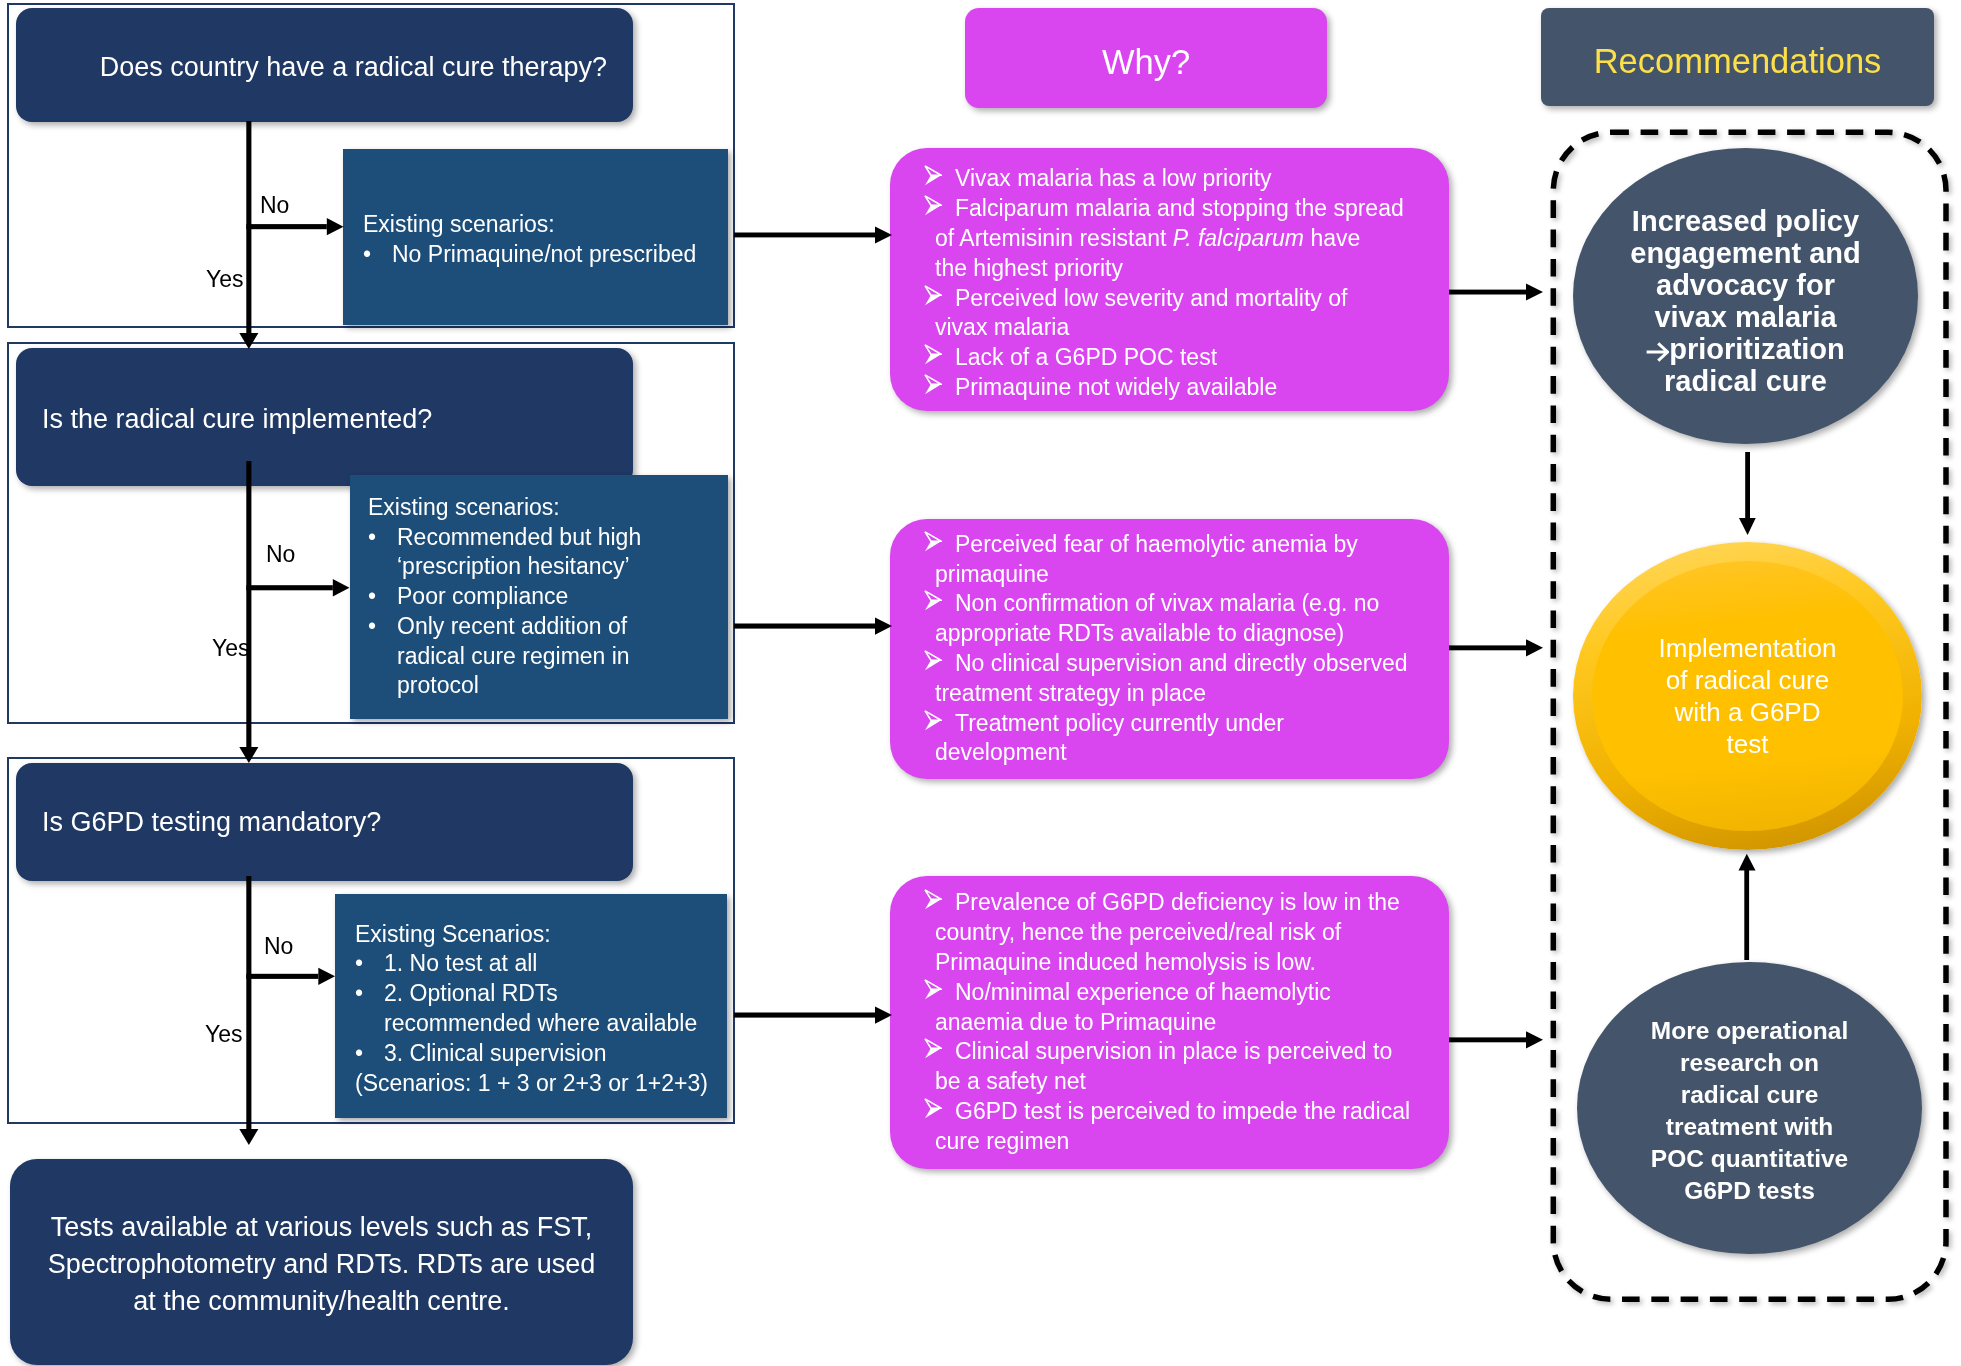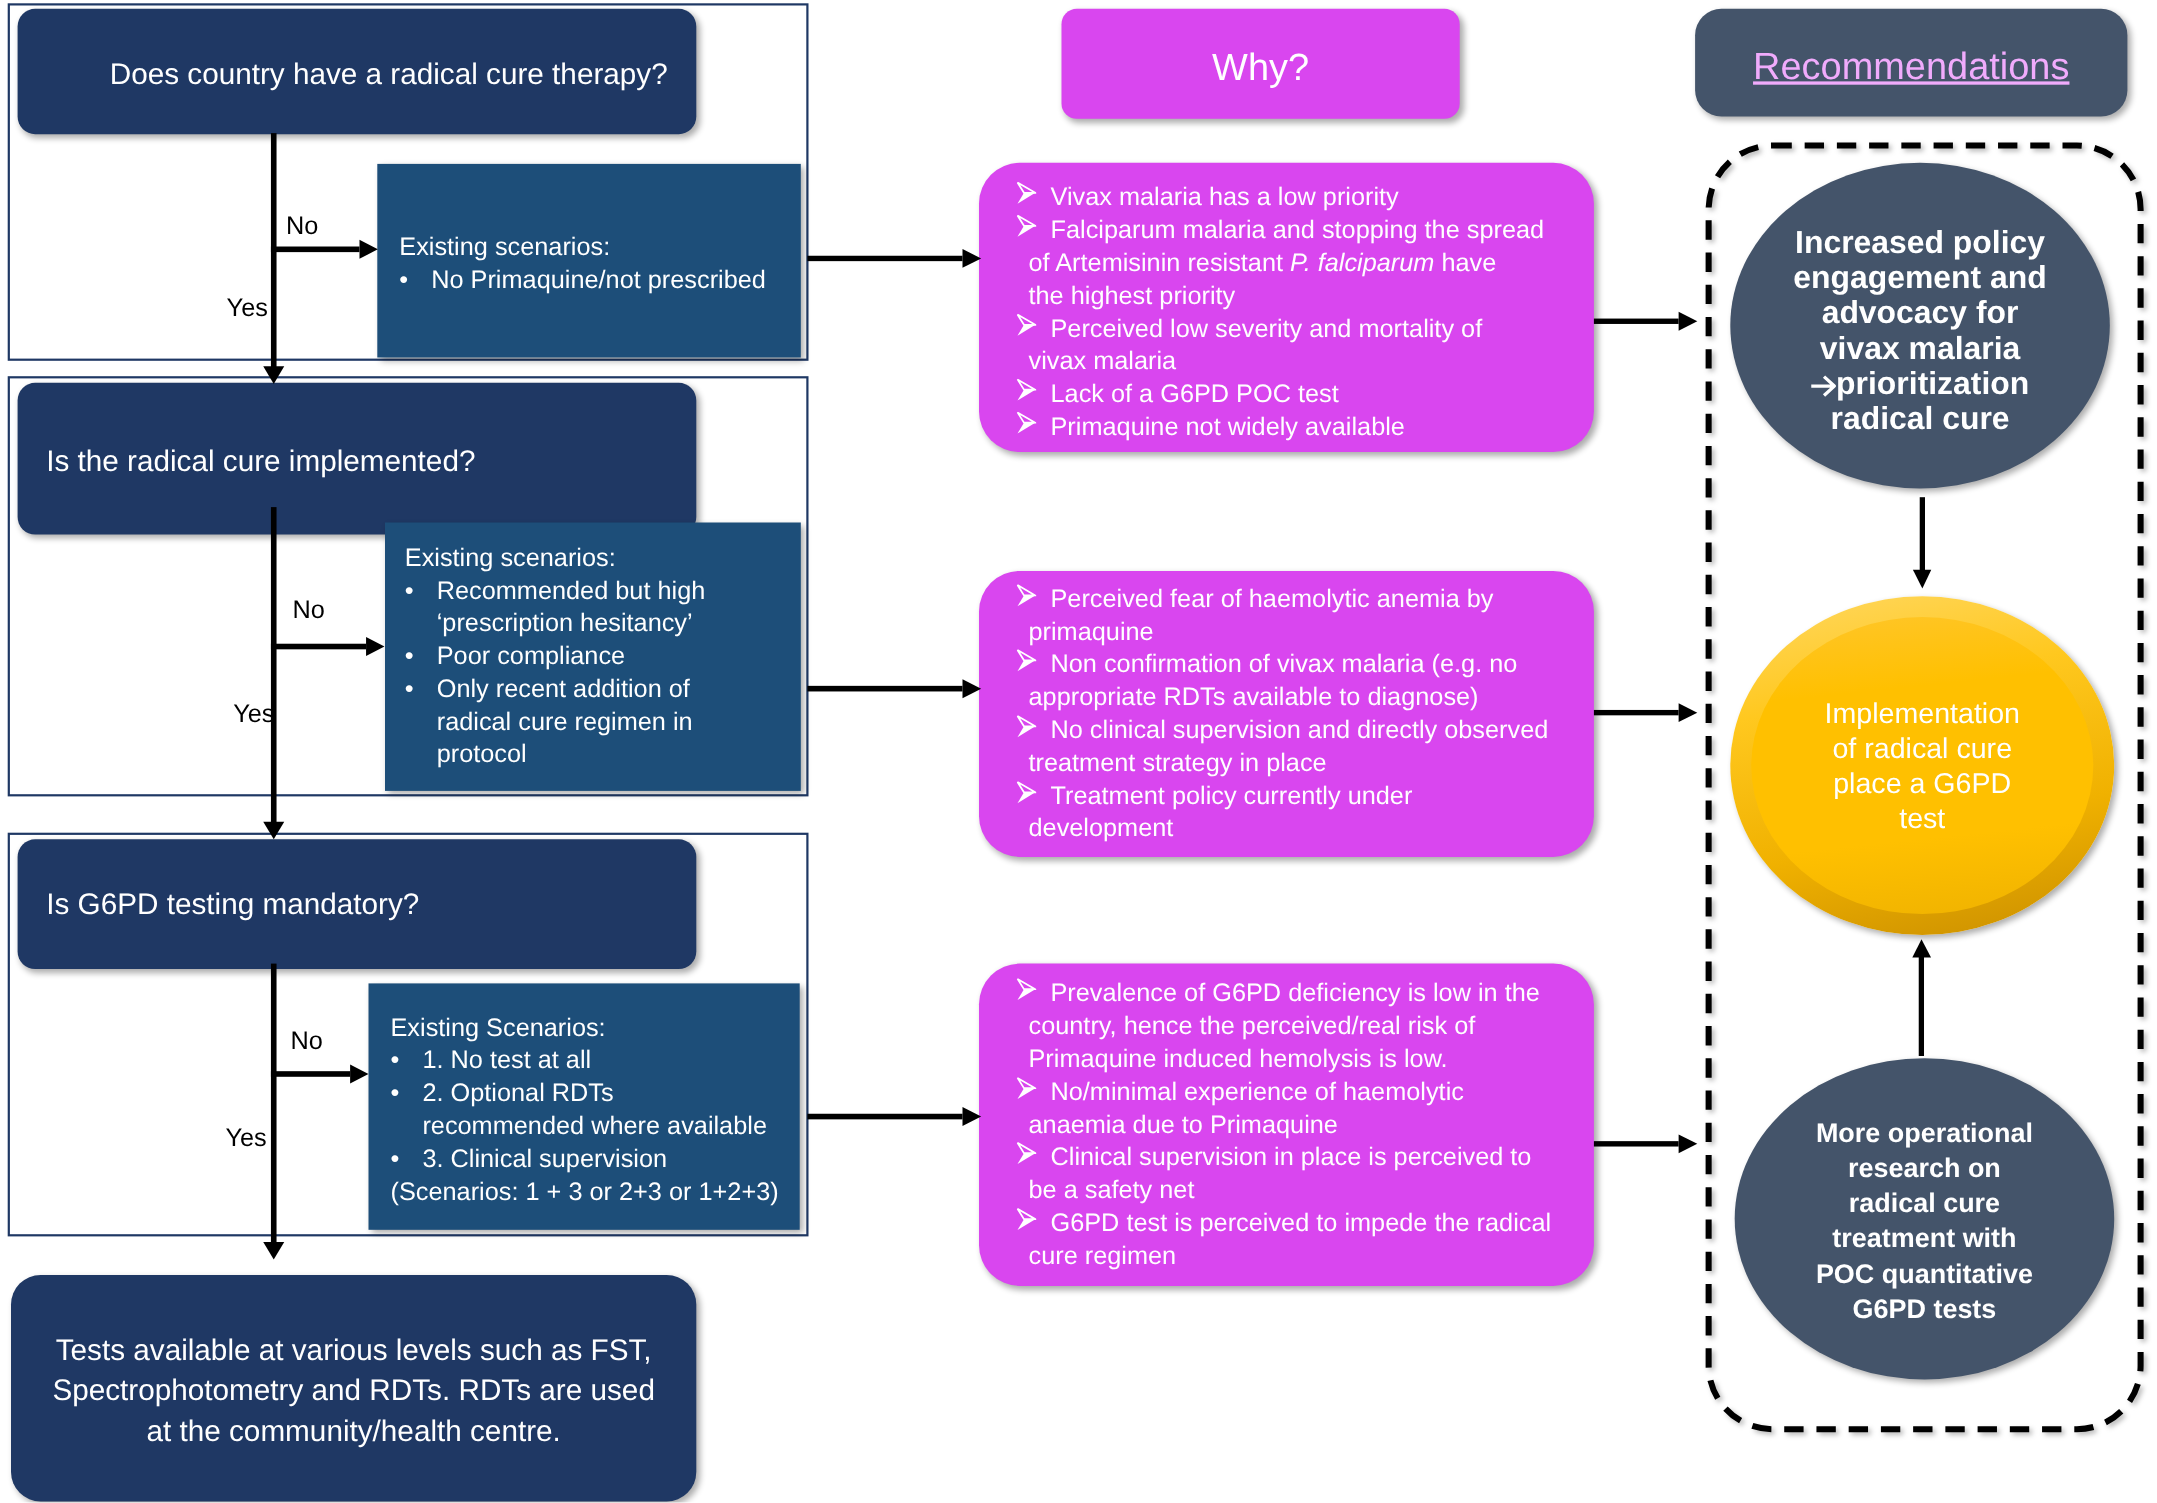--- a/index.html
+++ b/index.html
@@ -12,21 +12,21 @@
 
   
   .band{border:2.6px solid #1F3864;background:transparent;}
 
   
   .shp{box-shadow:3px 3px 6px rgba(0,0,0,0.33);}
 
   .navy{background:#1F3864;color:#fff;border-radius:16px;}
   .midblue{background:#1D4E79;color:#fff;}
   .orange{background:#d946ef;color:#fff;border-radius:37px;}
-  .slate{background:#44546A;color:#f0abfc;border-radius:24px;text-decoration:underline;}
+  .slate{background:#44546A;color:#fde047;border-radius:8px;}
 
   .qtext{font-size:27px;line-height:1.2;}
   .qtext > span{position:relative;top:2px;}
   .hdr{font-size:34.5px;line-height:1.2;text-align:center;}
   .hdr > span{position:relative;top:5px;}
 
   .lbl{font-size:23px;color:#000;line-height:1;}
 
   .sc{font-size:23px;line-height:29.8px;}
   .sc .ttl{display:block;}
@@ -195,21 +195,21 @@
     <div style="transform:translateY(5px);"><span>Increased policy</span><br><span>engagement and</span><br><span>advocacy for</span><br><span>vivax malaria</span><br><span><svg class="rarr" viewBox="0 0 23 20">
             <path d="M0.6,10 L20.4,10 M12.2,1.4 L21.6,10 L12.2,18.6" stroke="#fff" stroke-width="3" fill="none" stroke-linecap="butt" stroke-linejoin="miter"></path>
           </svg>prioritization</span><br><span>radical cure</span></div>
   </div>
 
   <div class="abs shp" style="left:1573px;top:542px;width:349px;height:308px;border-radius:50%;
               background:linear-gradient(168deg,#FFD862 0%,#FFC81F 30%,#F0B100 66%,#C98E00 100%);">
     <div class="abs circletext" style="left:19px;top:19px;width:311px;height:270px;border-radius:50%;font-size:26px;
                 background:linear-gradient(174deg,#FFC62B 0%,#FFC000 26%,#FFC000 72%,#EFB200 100%);
                 display:flex;align-items:center;justify-content:center;">
-      <div><span>Implementation</span><br><span>of radical cure</span><br><span>place a G6PD</span><br><span>test</span></div>
+      <div><span>Implementation</span><br><span>of radical cure</span><br><span>with a G6PD</span><br><span>test</span></div>
     </div>
   </div>
 
   <div class="abs shp circletext" style="left:1577px;top:962px;width:345px;height:292px;background:#44546A;border-radius:50%;
               display:flex;align-items:center;justify-content:center;font-weight:bold;font-size:24.5px;">
     <div style="transform:translateY(3px);"><span>More operational</span><br><span>research on</span><br><span>radical cure</span><br><span>treatment with</span><br><span>POC quantitative</span><br><span>G6PD tests</span></div>
   </div>
 
   <svg class="abs" style="left:0;top:0;" width="1961" height="1366">
     <g fill="#000">

